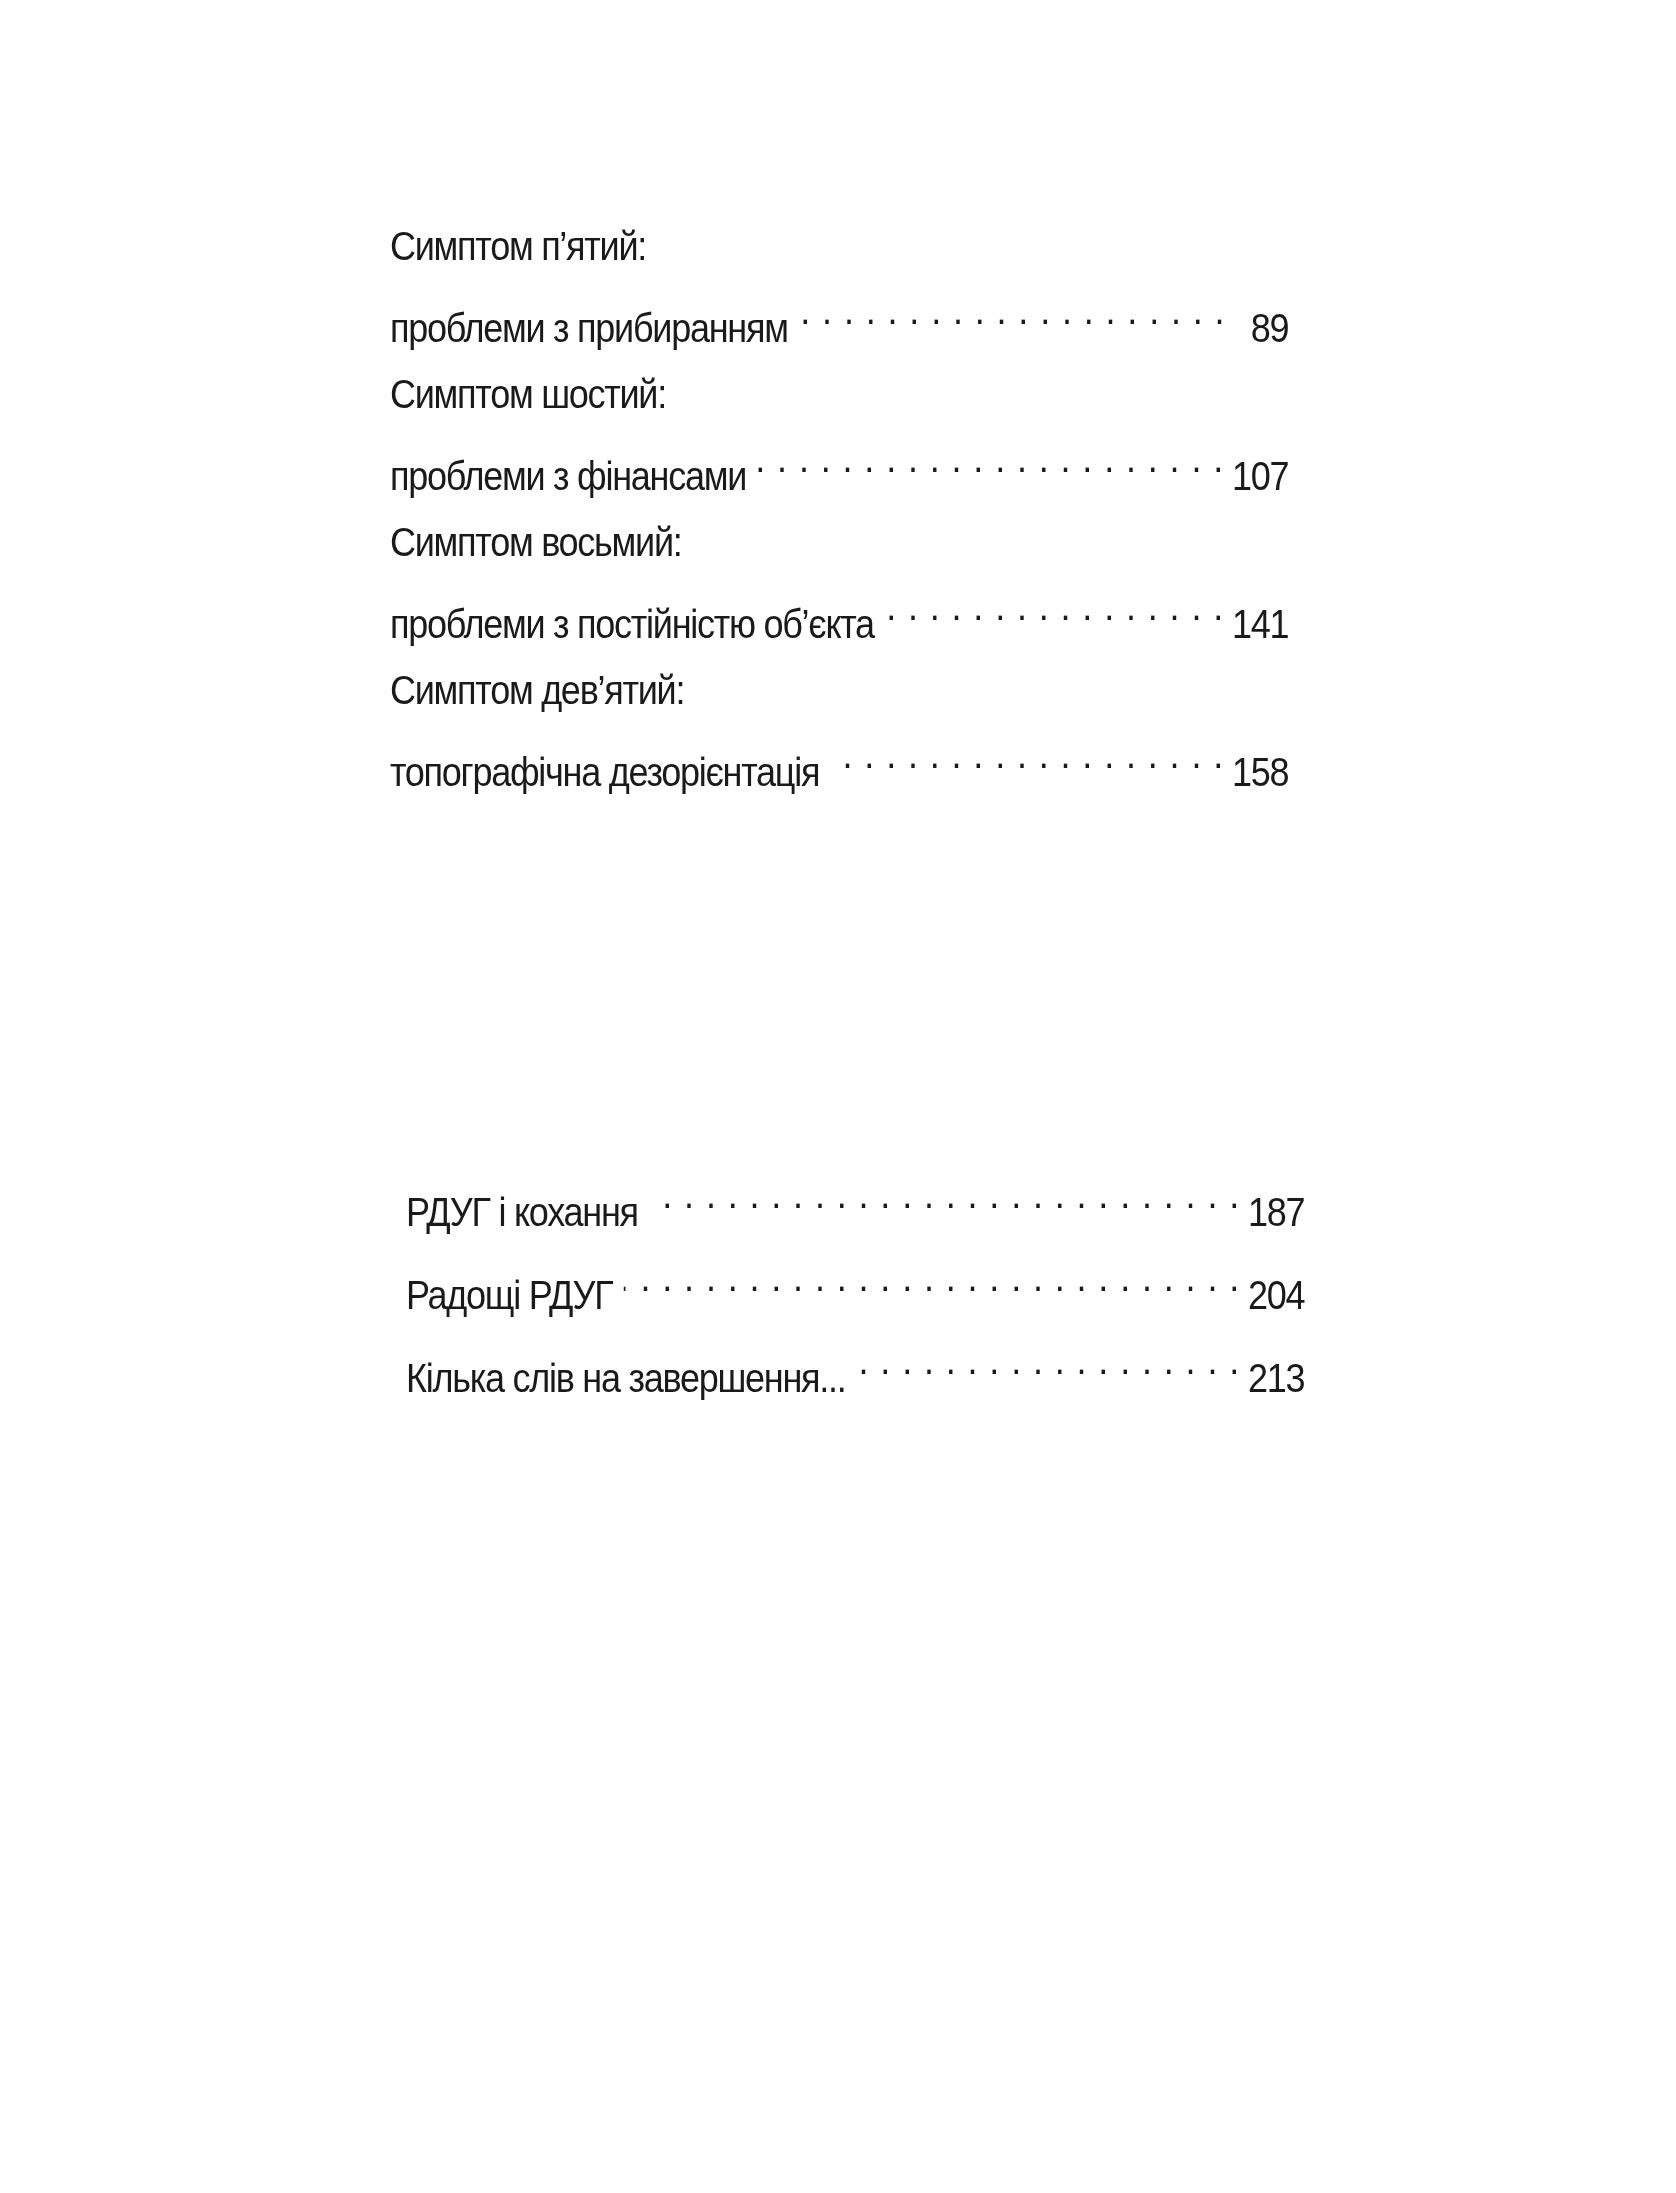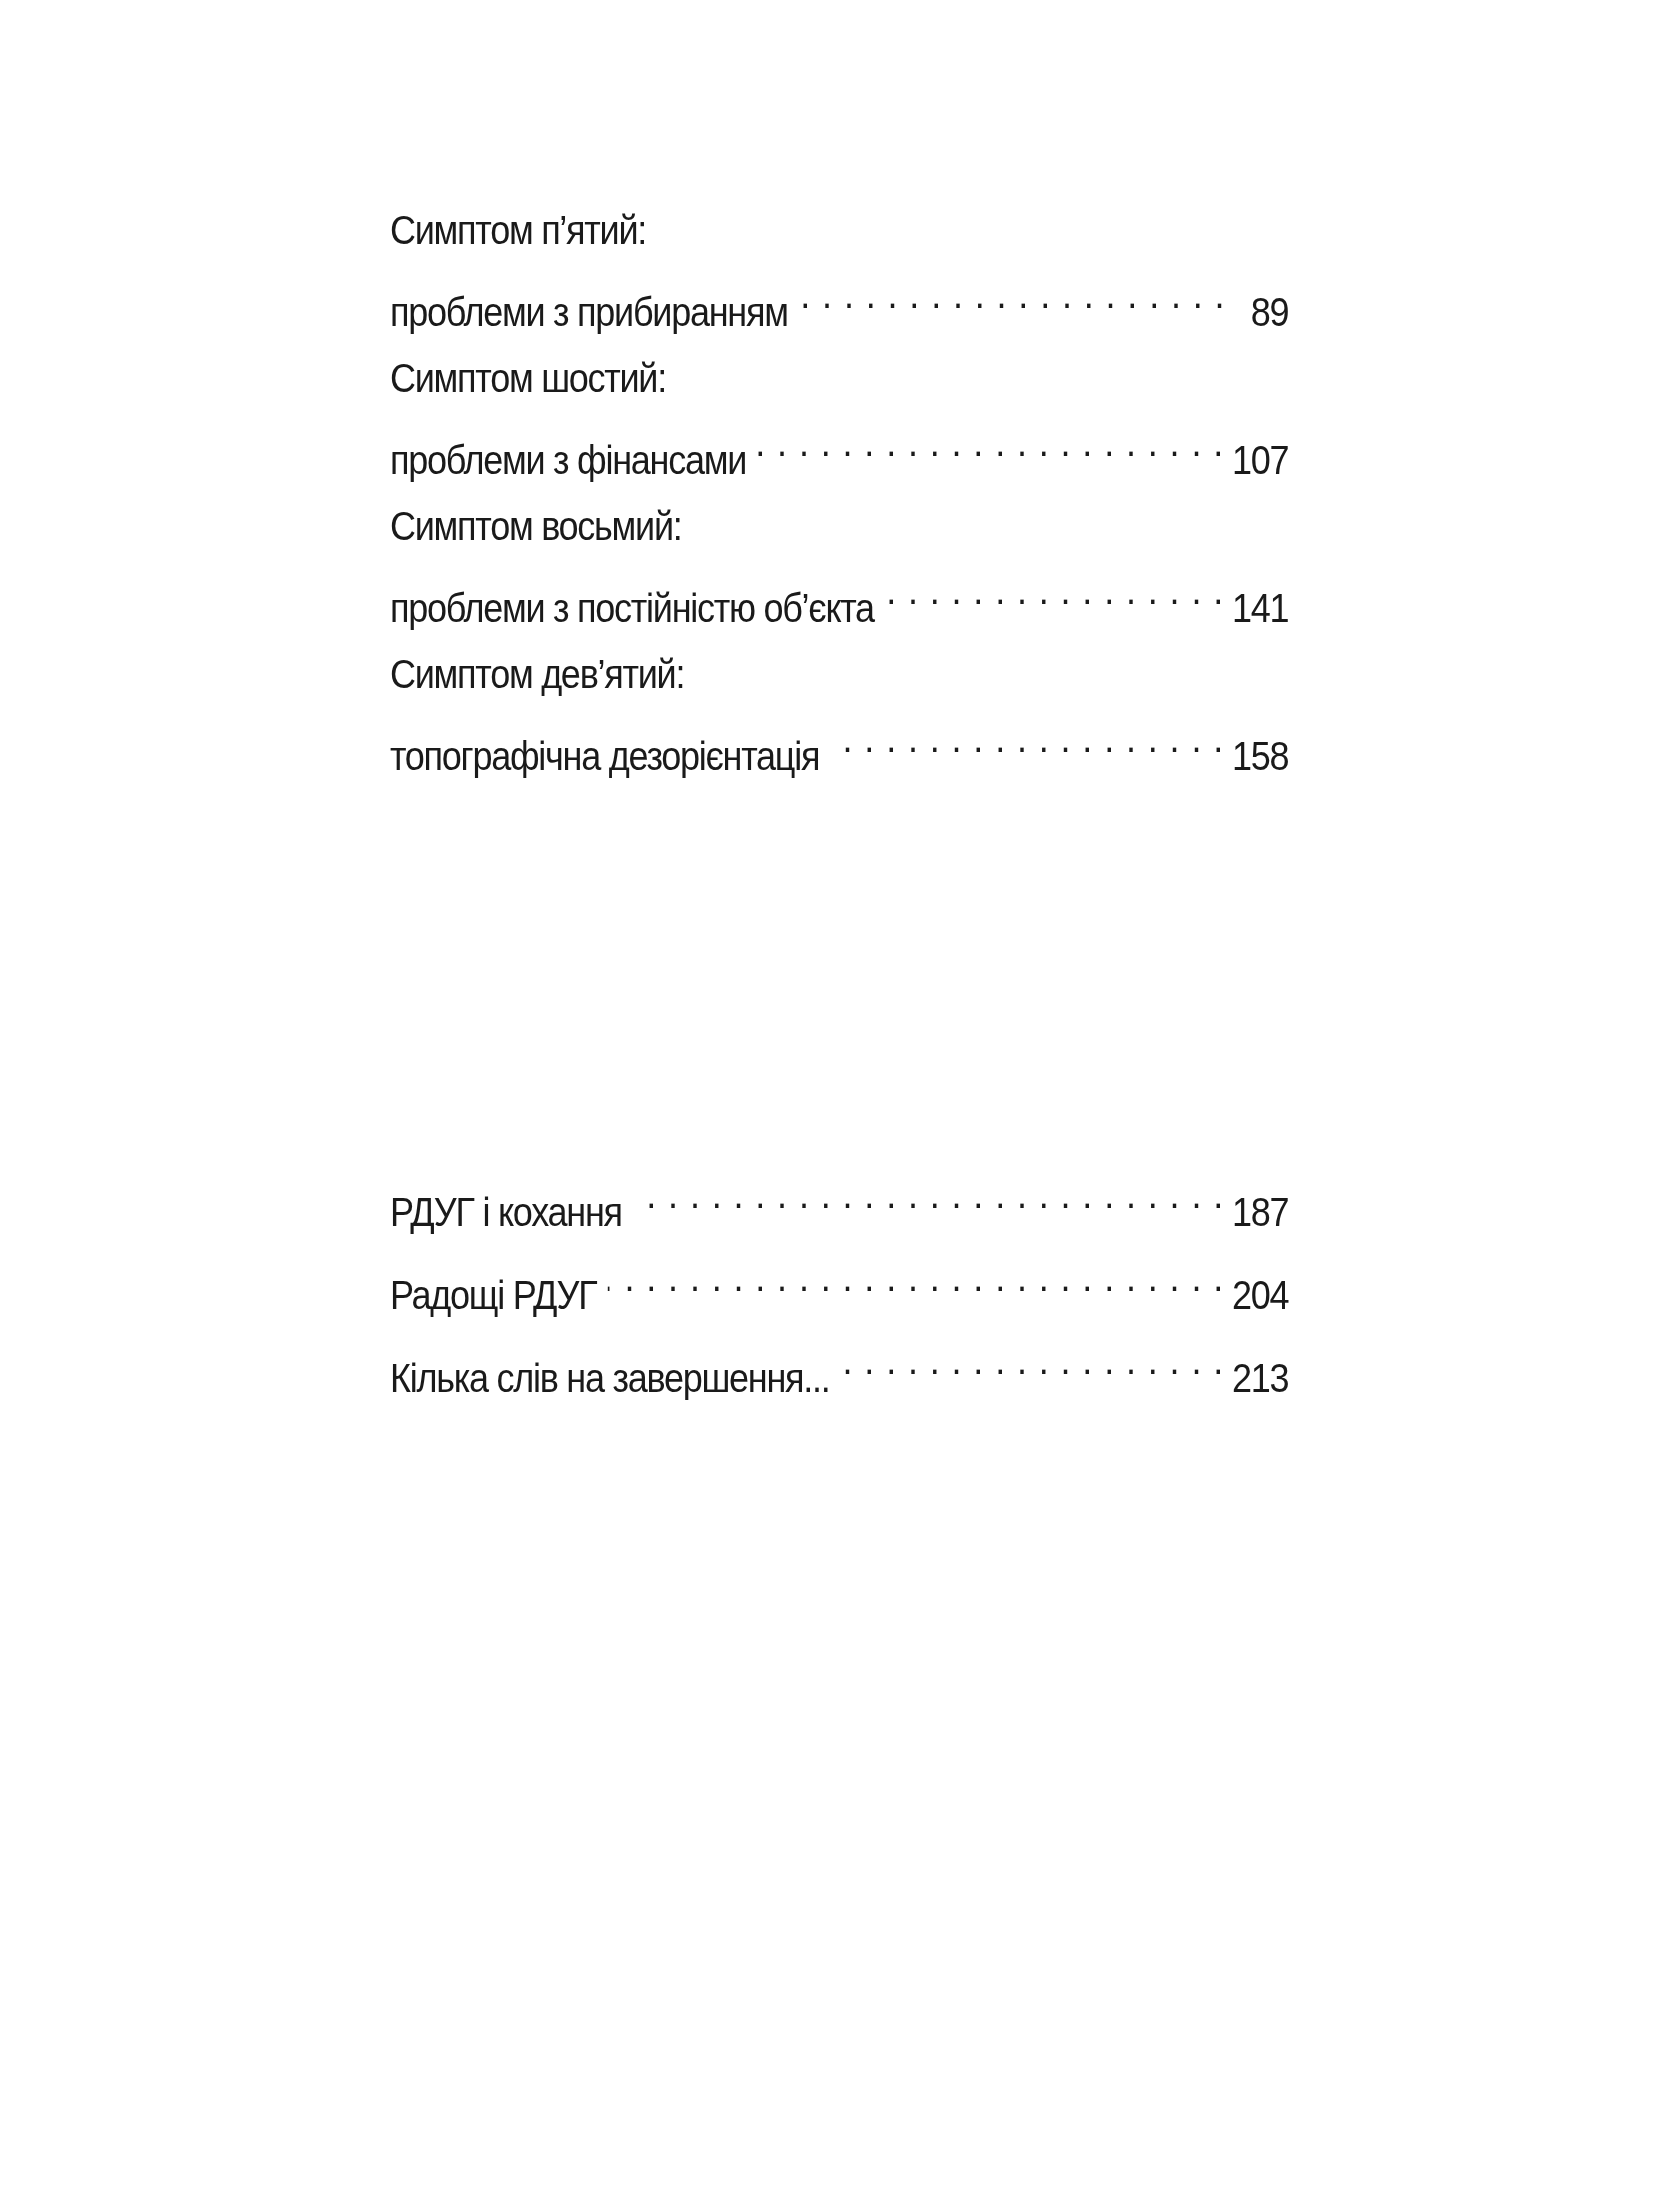--- a/index.html
+++ b/index.html
@@ -21,33 +21,34 @@
       top: 0;
       width: 998px;
       height: 2193px;
     }
     .toc-block {
       position: absolute;
       left: 0;
       width: 998px;
     }
     .symptoms {
-      top: 198px;
+      top: 214px;
     }
     .extras {
       top: 1162px;
     }
     .entry {
       width: 100%;
     }
     .symptoms .entry {
       height: 148px;
     }
     .extras .entry {
       height: 83px;
+      margin-left: 16px;
     }
     .line {
       height: 64px;
       line-height: 64px;
       font-size: 40px;
       letter-spacing: -1.4px;
       white-space: nowrap;
       transform: scaleX(0.9);
       transform-origin: left center;
       width: 111.1%;

